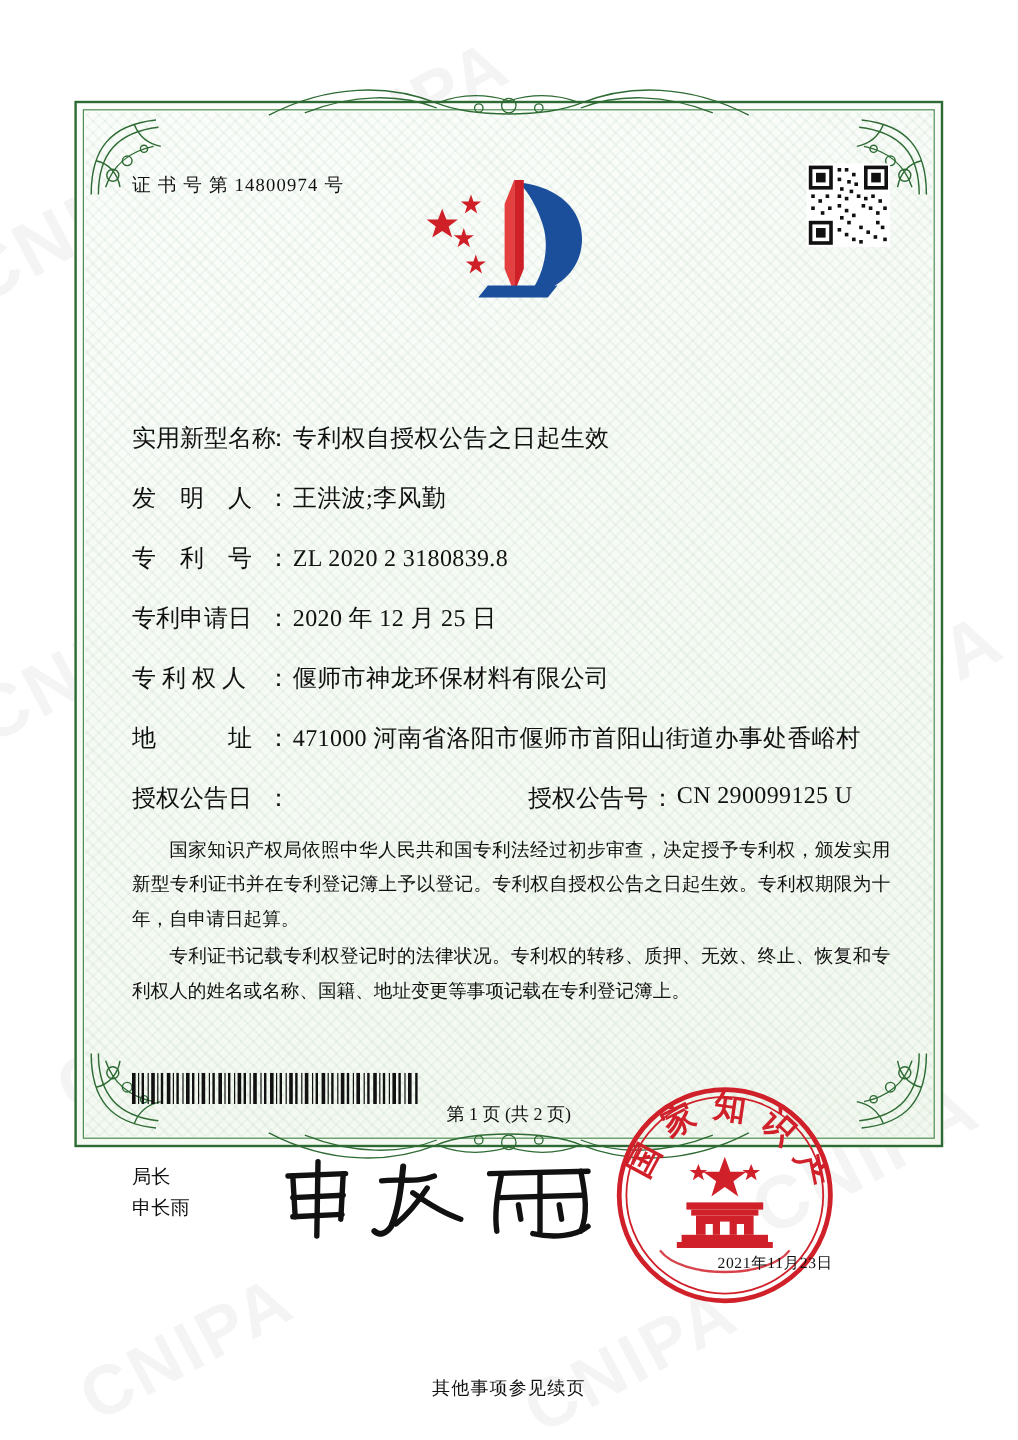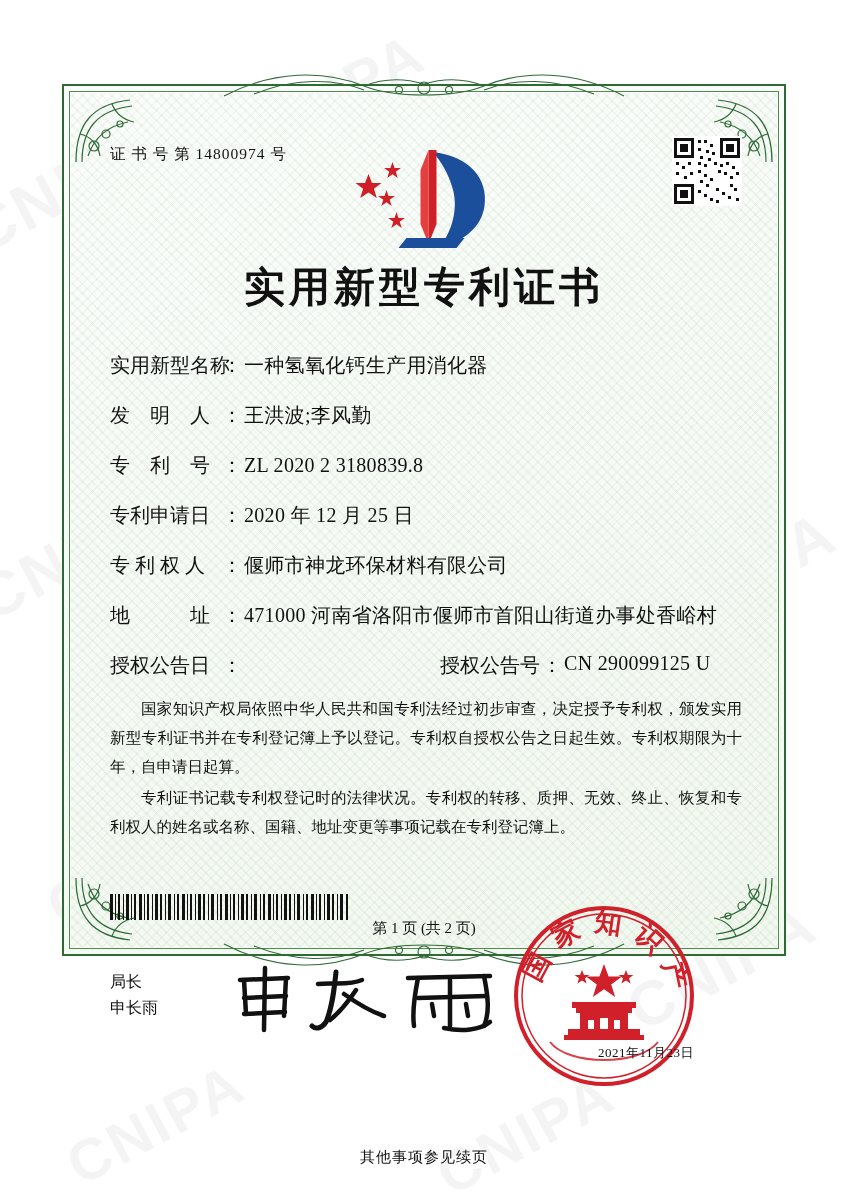--- a/index.html
+++ b/index.html
@@ -424,27 +424,26 @@
 
         <g fill="#cf2027">
           <polygon points="32,28 35.5,37 45,37 37.4,42.7 40.3,52 32,46.4 23.7,52 26.6,42.7 19,37 28.5,37"></polygon>
           <polygon points="56,16 58.1,22 64.4,22 59.3,25.8 61.2,32 56,28.2 50.8,32 52.7,25.8 47.6,22 53.9,22"></polygon>
           <polygon points="50,44 52,50 58.4,50 53.2,53.7 55.2,60 50,56.2 44.8,60 46.8,53.7 41.6,50 48,50"></polygon>
           <polygon points="60,66 62,72 68.4,72 63.2,75.7 65.2,82 60,78.2 54.8,82 56.8,75.7 51.6,72 58,72"></polygon>
         </g>
       </svg>
     </div>
 
-    <div class="main-title">实用新型专利证书</div>
 
     <div class="fields">
       <div class="field-row">
         <span class="field-label">实用新型名称</span>
         <span class="field-colon">：</span>
-        <span class="field-value">一种氢氧化钙生产用消化器</span>
+        <span class="field-value">专利权自授权公告之日起生效</span>
       </div>
       <div class="field-row">
         <span class="field-label">发　明　人</span>
         <span class="field-colon">：</span>
         <span class="field-value">王洪波;李风勤</span>
       </div>
       <div class="field-row">
         <span class="field-label">专　利　号</span>
         <span class="field-colon">：</span>
         <span class="field-value">ZL 2020 2 3180839.8</span>

